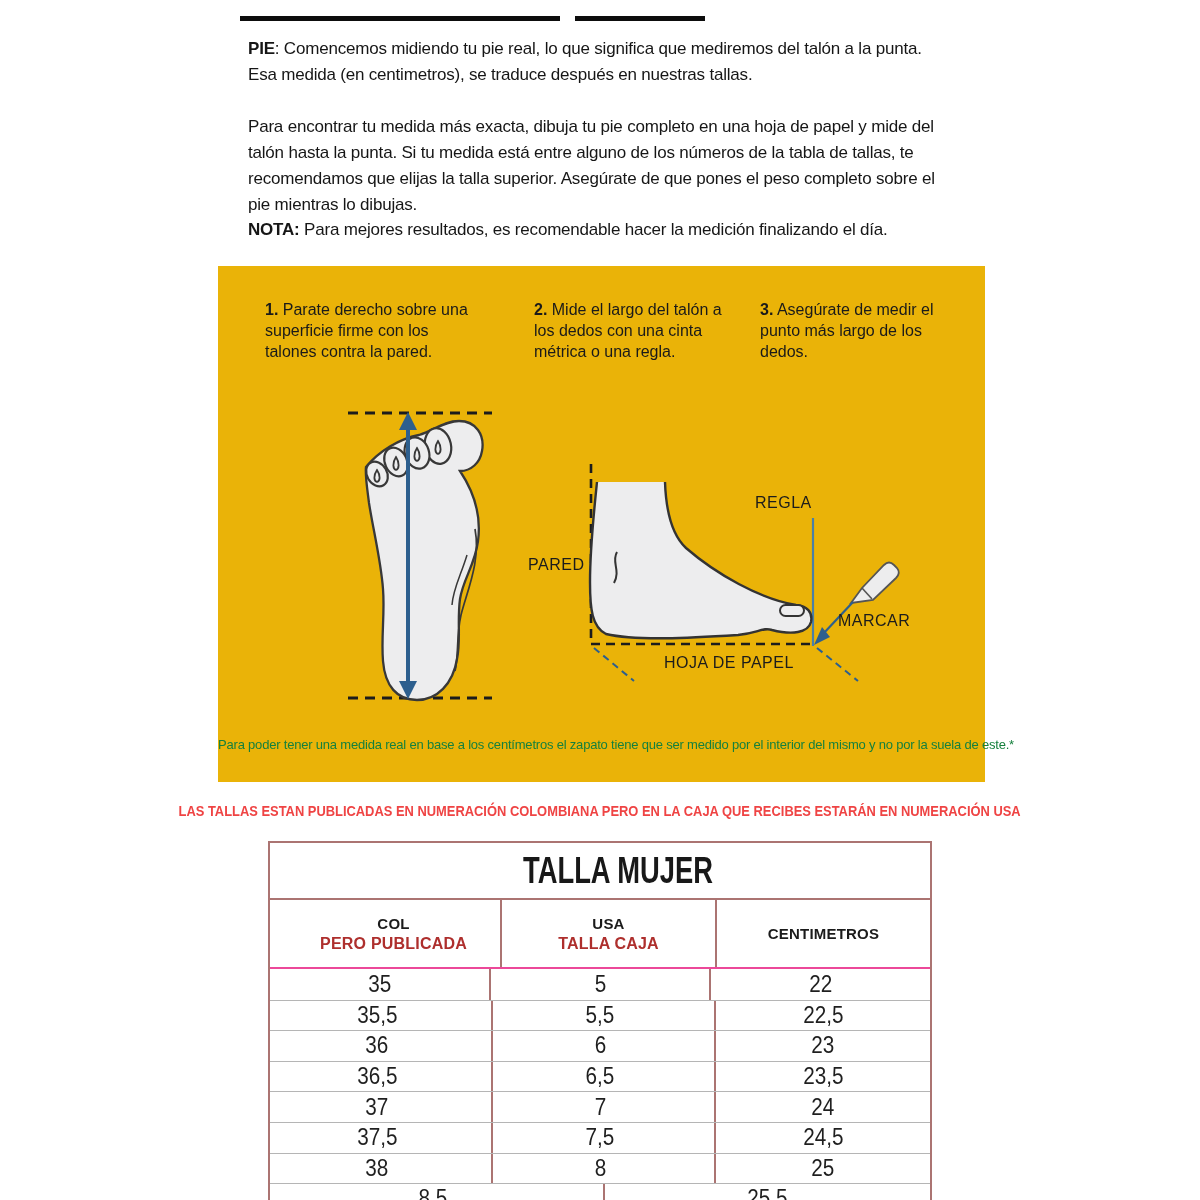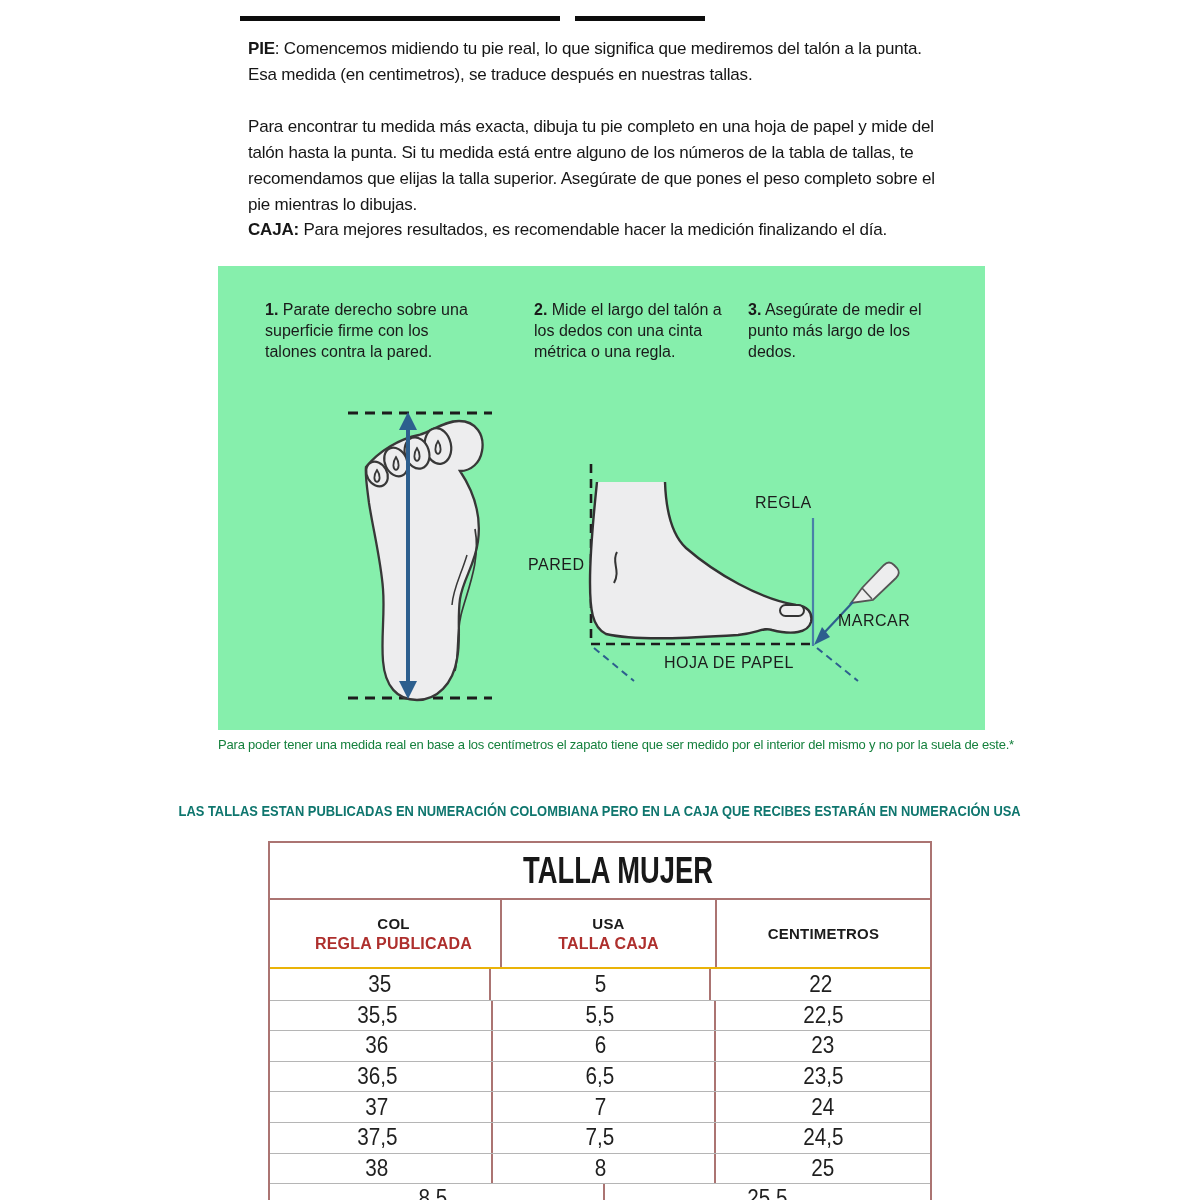--- a/index.html
+++ b/index.html
@@ -10,33 +10,33 @@
     color:#141414;
     border-radius:20px;
   }
   .abs{position:absolute;}
   
   .top-bar{left:240px;top:0;height:5px;background:#0d0d0d;}
   
   .para{left:248px;width:700px;font-size:17px;line-height:26px;letter-spacing:-0.2px;color:#161616;}
   .para b{font-weight:bold;}
   
-  .panel{left:218px;top:250px;width:767px;height:464px;background:#86efac;}
+  .panel{left:218px;top:250px;width:767px;height:516px;background:#eab308;}
   .step{position:absolute;top:33px;font-size:16px;line-height:21px;color:#1a1a1a;}
   .step b{font-weight:bold;}
   
   .footnote{left:218px;top:721px;width:767px;text-align:center;font-size:13px;letter-spacing:-0.2px;color:#15803d;white-space:nowrap;}
-  .notice{left:0;top:786px;width:1200px;text-align:center;font-size:15px;font-weight:bold;color:#0f766e;white-space:nowrap;}
+  .notice{left:0;top:786px;width:1200px;text-align:center;font-size:15px;font-weight:bold;color:#ef4444;white-space:nowrap;}
   .cond{display:inline-block;transform:scaleX(0.86);transform-origin:center center;}
   
   .size-table{left:268px;top:825px;width:664px;border:2px solid #ab7472;background:#fff;box-sizing:border-box;}
   .t-title{height:55px;display:flex;align-items:center;justify-content:center;
            border-bottom:2px solid #ab7472;font-size:36px;font-weight:bold;color:#181818;padding-left:35px;}
   .t-title .cond-t{display:inline-block;transform:scaleX(0.76);transform-origin:center center;letter-spacing:0px;}
-  .t-head{display:flex;height:67px;border-bottom:2px solid #eab308;padding-left:17px;}
+  .t-head{display:flex;height:67px;border-bottom:2px solid #ec4899;padding-left:17px;}
   .t-hcell{flex:1;display:flex;flex-direction:column;align-items:center;justify-content:center;gap:3px;}
   .t-hcell + .t-hcell{border-left:2px solid #ab7472;}
   .h-line1{font-size:15px;font-weight:bold;color:#1b1b1b;letter-spacing:0.2px;}
   .h-line2{font-size:16px;font-weight:bold;color:#ae2f2d;letter-spacing:0.2px;}
   .t-row{display:flex;height:30.6px;box-sizing:border-box;}
   .t-row + .t-row{border-top:1px solid #b5b5b5;gap:7px;}
   .t-cell{flex:1;display:flex;align-items:center;justify-content:center;
           font-size:23px;color:#1f1f1f;}
   .t-cell + .t-cell{border-left:2px solid #ab7472;}
   .t-cell span{display:inline-block;transform:scaleX(0.9);}
@@ -48,27 +48,27 @@
 
 <div id="page">
 
   <div class="abs top-bar" style="width:320px;"></div>
   <div class="abs top-bar" style="left:575px;width:130px;"></div>
 
   <p class="abs para" style="top:3px;"><b>PIE</b><span>: Comencemos midiendo tu pie real, lo que significa que mediremos del talón a la punta. Esa medida (en centimetros), se traduce después en nuestras tallas.</span></p>
 
   <p class="abs para" style="top:81px;"><span>Para encontrar tu medida más exacta, dibuja tu pie completo en una hoja de papel y mide del talón hasta la punta. Si tu medida está entre alguno de los números de la tabla de tallas, te recomendamos que elijas la talla superior. Asegúrate de que pones el peso completo sobre el pie mientras lo dibujas.</span></p>
 
-  <p class="abs para" style="top:184px;"><b>CAJA:</b><span> Para mejores resultados, es recomendable hacer la medición finalizando el día.</span></p>
+  <p class="abs para" style="top:184px;"><b>NOTA:</b><span> Para mejores resultados, es recomendable hacer la medición finalizando el día.</span></p>
 
   <div class="abs panel">
 
     <div class="step" style="left:47px;width:208px;"><b>1.</b><span> Parate derecho sobre una superficie firme con los talones contra la pared.</span></div>
     <div class="step" style="left:316px;width:198px;"><b>2.</b><span> Mide el largo del talón a los dedos con una cinta métrica o una regla.</span></div>
-    <div class="step" style="left:530px;width:178px;"><b>3.</b><span> Asegúrate de medir el punto más largo de los dedos.</span></div>
+    <div class="step" style="left:542px;width:178px;"><b>3.</b><span> Asegúrate de medir el punto más largo de los dedos.</span></div>
 
     <svg class="abs" style="left:120px;top:133px;" width="164" height="320" viewBox="0 0 164 320">
 
       <line x1="10" y1="14" x2="154" y2="14" stroke="#1c1c1c" stroke-width="3" stroke-dasharray="10 7"></line>
       <line x1="10" y1="299" x2="154" y2="299" stroke="#1c1c1c" stroke-width="3" stroke-dasharray="10 7"></line>
 
       <path d="M 121 22
            C 138 22, 147 36, 144 52
            C 142 64, 133 72, 122 72
            C 138 96, 143 120, 140 142
@@ -153,21 +153,21 @@
   <div class="abs notice"><span class="cond">LAS TALLAS ESTAN PUBLICADAS EN NUMERACIÓN COLOMBIANA PERO EN LA CAJA QUE RECIBES ESTARÁN EN NUMERACIÓN USA</span></div>
 
   <div class="abs size-table">
     <div class="t-title">
         <span class="cond-t">TALLA MUJER</span>
       </div>
 
     <div class="t-head">
       <div class="t-hcell">
         <span class="h-line1">COL</span>
-        <span class="h-line2">REGLA PUBLICADA</span>
+        <span class="h-line2">PERO PUBLICADA</span>
       </div>
       <div class="t-hcell">
         <span class="h-line1">USA</span>
         <span class="h-line2">TALLA CAJA</span>
       </div>
       <div class="t-hcell">
         <span class="h-line1">CENTIMETROS</span>
       </div>
     </div>
 

